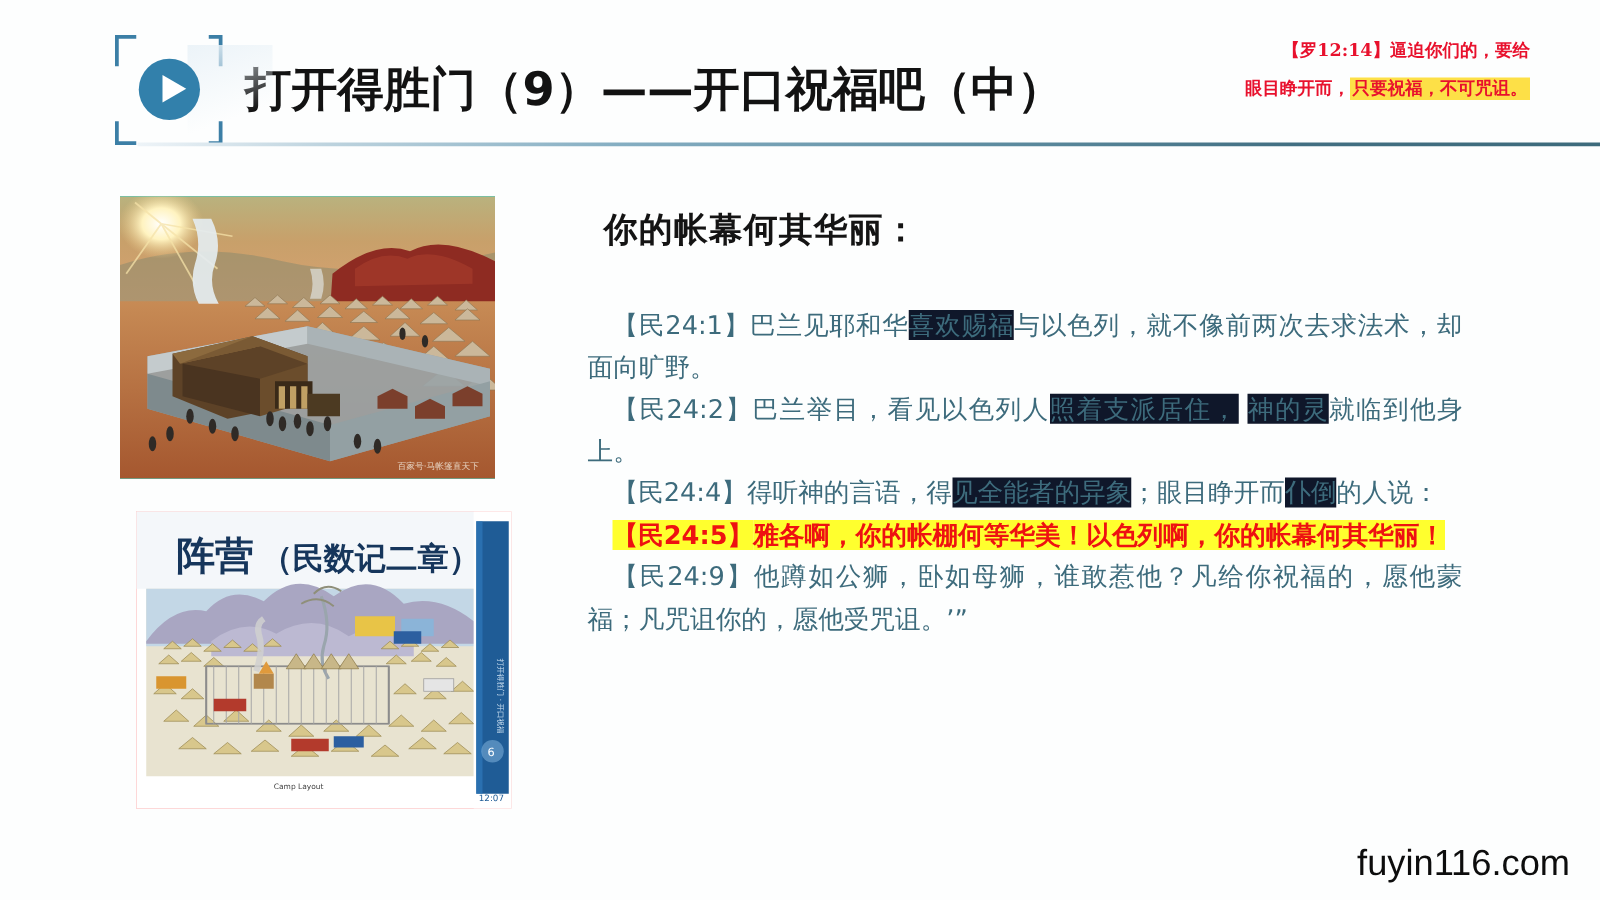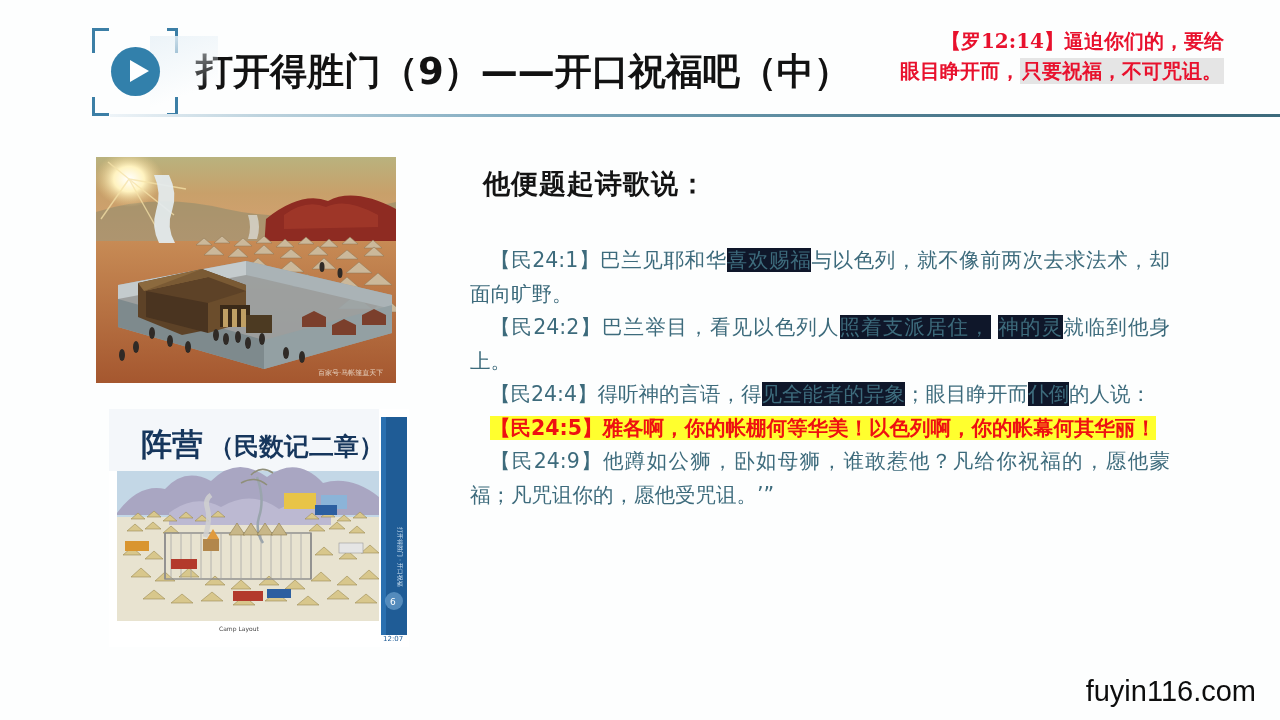--- a/index.html
+++ b/index.html
@@ -89,28 +89,28 @@
     font-family: "DejaVu Sans", "Liberation Sans", sans-serif;
   }
 
   
   .topverse {
     position: absolute;
     right: 56px;
     top: 26px;
     width: 332px;
     text-align: right;
-    font-size: 20px;
+    font-size: 14px;
     line-height: 30px;
     color: #e8112d;
     font-weight: bold;
     font-family: "DejaVu Serif", "Liberation Serif", serif;
   }
   .topverse .hl-cyan {
-    background: #e5e5e5;
+    background: #fde047;
     padding: 1px 2px;
   }
 
   
   .divider {
     position: absolute;
     left: 110px;
     top: 114px;
     width: 1170px;
     height: 3px;
@@ -420,21 +420,21 @@
     <rect x="270" y="0" width="30" height="238" fill="#ffffff"></rect>
     <rect x="272" y="8" width="26" height="218" fill="#1f5c96"></rect>
     <rect x="272" y="8" width="5" height="218" fill="#2f79bb" opacity="0.7"></rect>
     <text x="289" y="118" font-size="6" fill="#cfe2f2" font-family="DejaVu Sans, sans-serif" transform="rotate(90 289 118)">打开得胜门 · 开口祝福</text>
     <circle cx="285" cy="192" r="9" fill="#7fb2dd" opacity="0.55"></circle>
     <text x="281" y="196" font-size="9" fill="#ffffff" font-family="DejaVu Sans, sans-serif">6</text>
     <text x="274" y="232" font-size="7" fill="#1f5c96" font-family="DejaVu Sans, sans-serif">12:07</text>
   </svg>
 </div>
 
-<div class="heading">他便题起诗歌说：</div>
+<div class="heading">你的帐幕何其华丽：</div>
 
 <div class="body">
 
   <p><span>【民24:1】</span><span>巴兰见耶和华</span><span class="hl-cyan">喜欢赐福</span><span>与以色列，就不像前两次去求法术，却面向旷野。</span></p>
 
   <p><span>【民24:2】</span><span>巴兰举目，看见以色列人</span><span class="hl-cyan">照着支派居住，</span><span> </span><span class="hl-cyan">神的灵</span><span>就临到他身上。</span></p>
 
 
   <p><span>【民24:4】</span><span>得听神的言语，得</span><span class="hl-cyan">见全能者的异象</span><span>；眼目睁开而</span><span class="hl-cyan">仆倒</span><span>的人说：</span></p>
 

